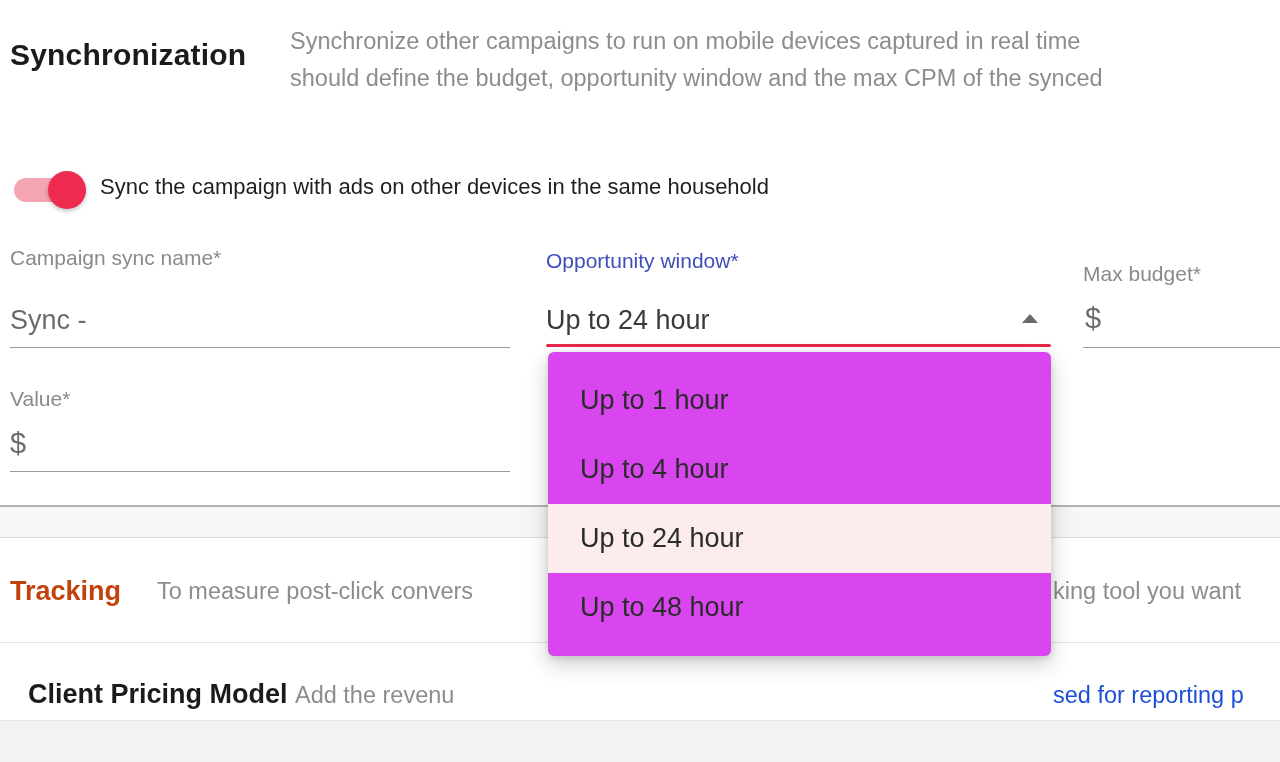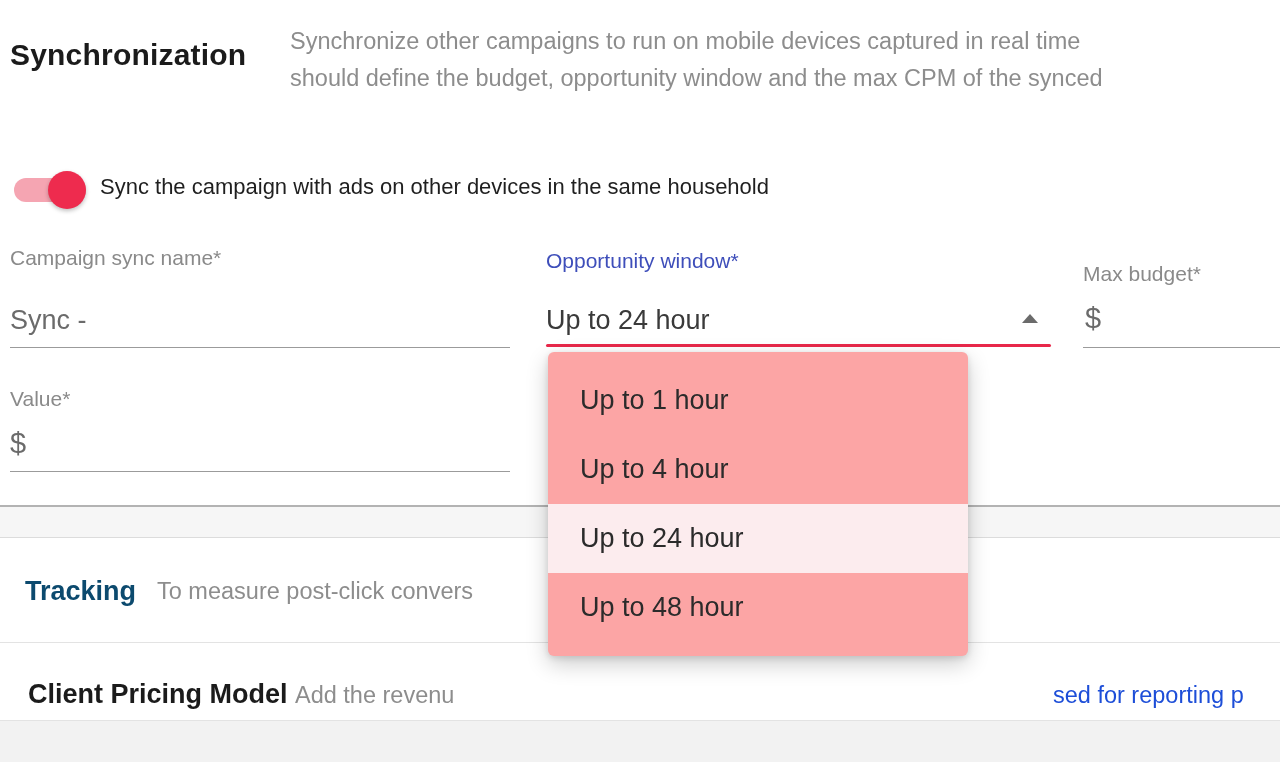--- a/index.html
+++ b/index.html
@@ -43,31 +43,31 @@
     position: absolute; left: 0; top: 505px; width: 1280px; height: 33px;
     background: #f6f6f6; border-top: 2px solid #b3b3b3; border-bottom: 1px solid #dcdcdc;
   }
   .thin-divider { position: absolute; left: 0; top: 642px; width: 1280px; height: 1px; background: #e3e3e3; }
   .footer-strip {
     position: absolute; left: 0; top: 720px; width: 1280px; height: 42px;
     background: #f2f2f2; border-top: 1px solid #e3e3e3;
   }
 
   
-  .tracking-title { position: absolute; left: 10px; top: 576px; font-size: 27px; font-weight: 700; color: #0c4a6e; margin-left: 15px; }
+  .tracking-title { position: absolute; left: 10px; top: 576px; font-size: 27px; font-weight: 700; color: #c2410c; }
   .tracking-desc-left  { position: absolute; left: 157px; top: 578px; font-size: 23.5px; color: #8d8d8d; white-space: nowrap; }
   .tracking-desc-right { position: absolute; left: 1053px; top: 578px; width: 227px; overflow: hidden; font-size: 23.5px; color: #8d8d8d; white-space: nowrap; }
   .cpm-title { position: absolute; left: 28px; top: 679px; font-size: 27px; font-weight: 700; color: #1b1b1b; }
   .cpm-desc-left  { position: absolute; left: 295px; top: 682px; font-size: 23.5px; color: #8d8d8d; white-space: nowrap; }
   .cpm-desc-right { position: absolute; left: 1053px; top: 682px; width: 227px; overflow: hidden; font-size: 23.5px; color: #1d4ed8; white-space: nowrap; }
 
   
   .menu {
-    position: absolute; left: 548px; top: 352px; width: 420px;
-    background: #fca5a5; border-radius: 6px; padding: 14px 0;
+    position: absolute; left: 548px; top: 352px; width: 503px;
+    background: #d946ef; border-radius: 6px; padding: 14px 0;
     box-shadow: 0 8px 22px rgba(0,0,0,.20), 0 2px 6px rgba(0,0,0,.12);
     z-index: 10;
   }
   .menu-item {
     height: 69px; display: flex; align-items: center; padding-left: 32px;
     font-size: 27px; color: #2b2b2b; cursor: pointer; white-space: nowrap;
   }
   .menu-item.selected { background: #fcecee; }
 </style>
 </head>
@@ -103,20 +103,21 @@
 
   <div class="fld-label" style="left:10px; top:387px;">Value*</div>
   <div class="fld-value" style="left:10px; top:427px; font-size:29px;">$</div>
   <div class="fld-value" style="left:42px; top:430px;"></div>
   <div class="underline" style="left:10px; top:471px; width:500px;"></div>
 
   <div class="section-gap"></div>
 
   <div class="tracking-title">Tracking</div>
   <div class="tracking-desc-left">To measure post-click convers</div>
+  <div class="tracking-desc-right">king tool you want</div>
 
   <div class="thin-divider"></div>
 
   <div class="cpm-title">Client Pricing Model</div>
   <div class="cpm-desc-left">Add the revenu</div>
   <div class="cpm-desc-right">sed for reporting p</div>
 
   <div class="footer-strip"></div>
 
   <div class="menu" role="listbox">

